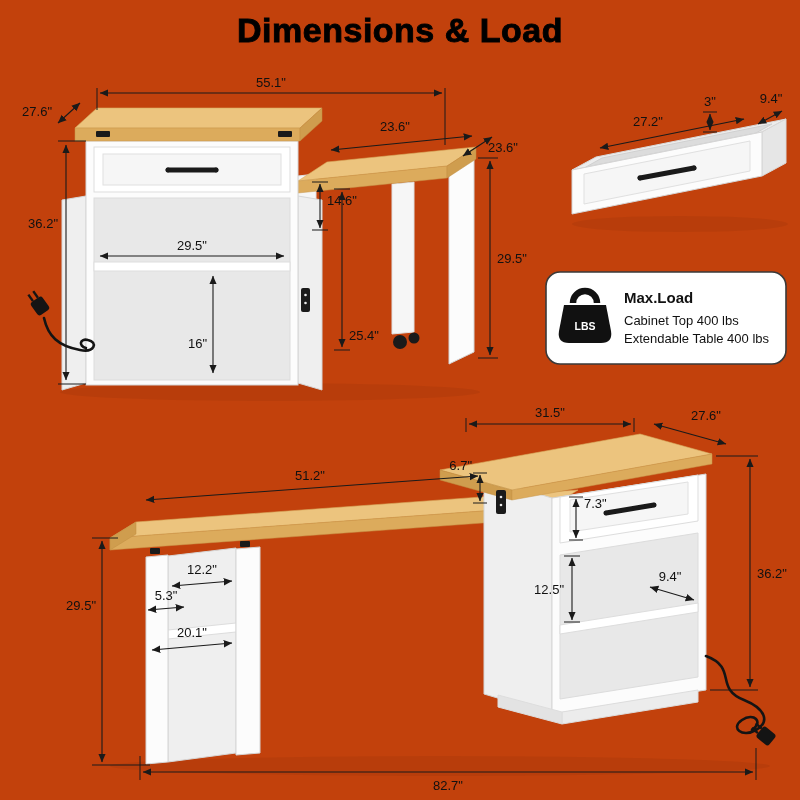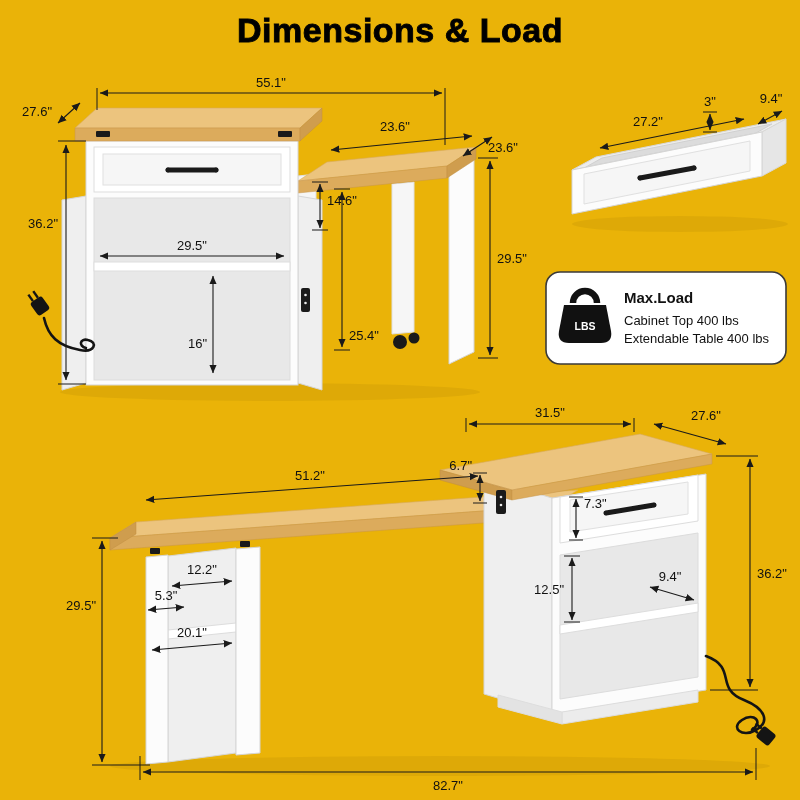--- a/index.html
+++ b/index.html
@@ -1,16 +1,16 @@
 <!DOCTYPE html>
 <html><head>
 <meta charset="utf-8">
 <style>
   html,body{margin:0;padding:0;background:#fff;}
-  .stage{width:800px;height:800px;background:#eab308;position:relative;font-family:"Liberation Sans",sans-serif;}
+  .stage{width:800px;height:800px;background:#c2410c;position:relative;font-family:"Liberation Sans",sans-serif;}
   svg{display:block;}
   .page-title{font-family:"Liberation Sans",sans-serif;font-size:34px;font-weight:bold;fill:#000;stroke:#000;stroke-width:0.9;letter-spacing:0.5px;}
   .dim-label{font-family:"Liberation Sans",sans-serif;font-size:13px;fill:#111;}
   .load-heading{font-family:"Liberation Sans",sans-serif;font-size:15px;font-weight:bold;fill:#111;}
   .load-line{font-family:"Liberation Sans",sans-serif;font-size:13px;fill:#111;}
   .lbs{font-family:"Liberation Sans",sans-serif;font-size:10.5px;font-weight:bold;fill:#fff;}
   .dim{stroke:#1a1a1a;stroke-width:1.1;fill:none;}
   .tick{stroke:#1a1a1a;stroke-width:1;fill:none;}
   .wood-top{fill:#ecc47e;stroke:#d8ab5e;stroke-width:0.6;}
   .wood-front{fill:#dcab5c;stroke:#c9964b;stroke-width:0.5;}

